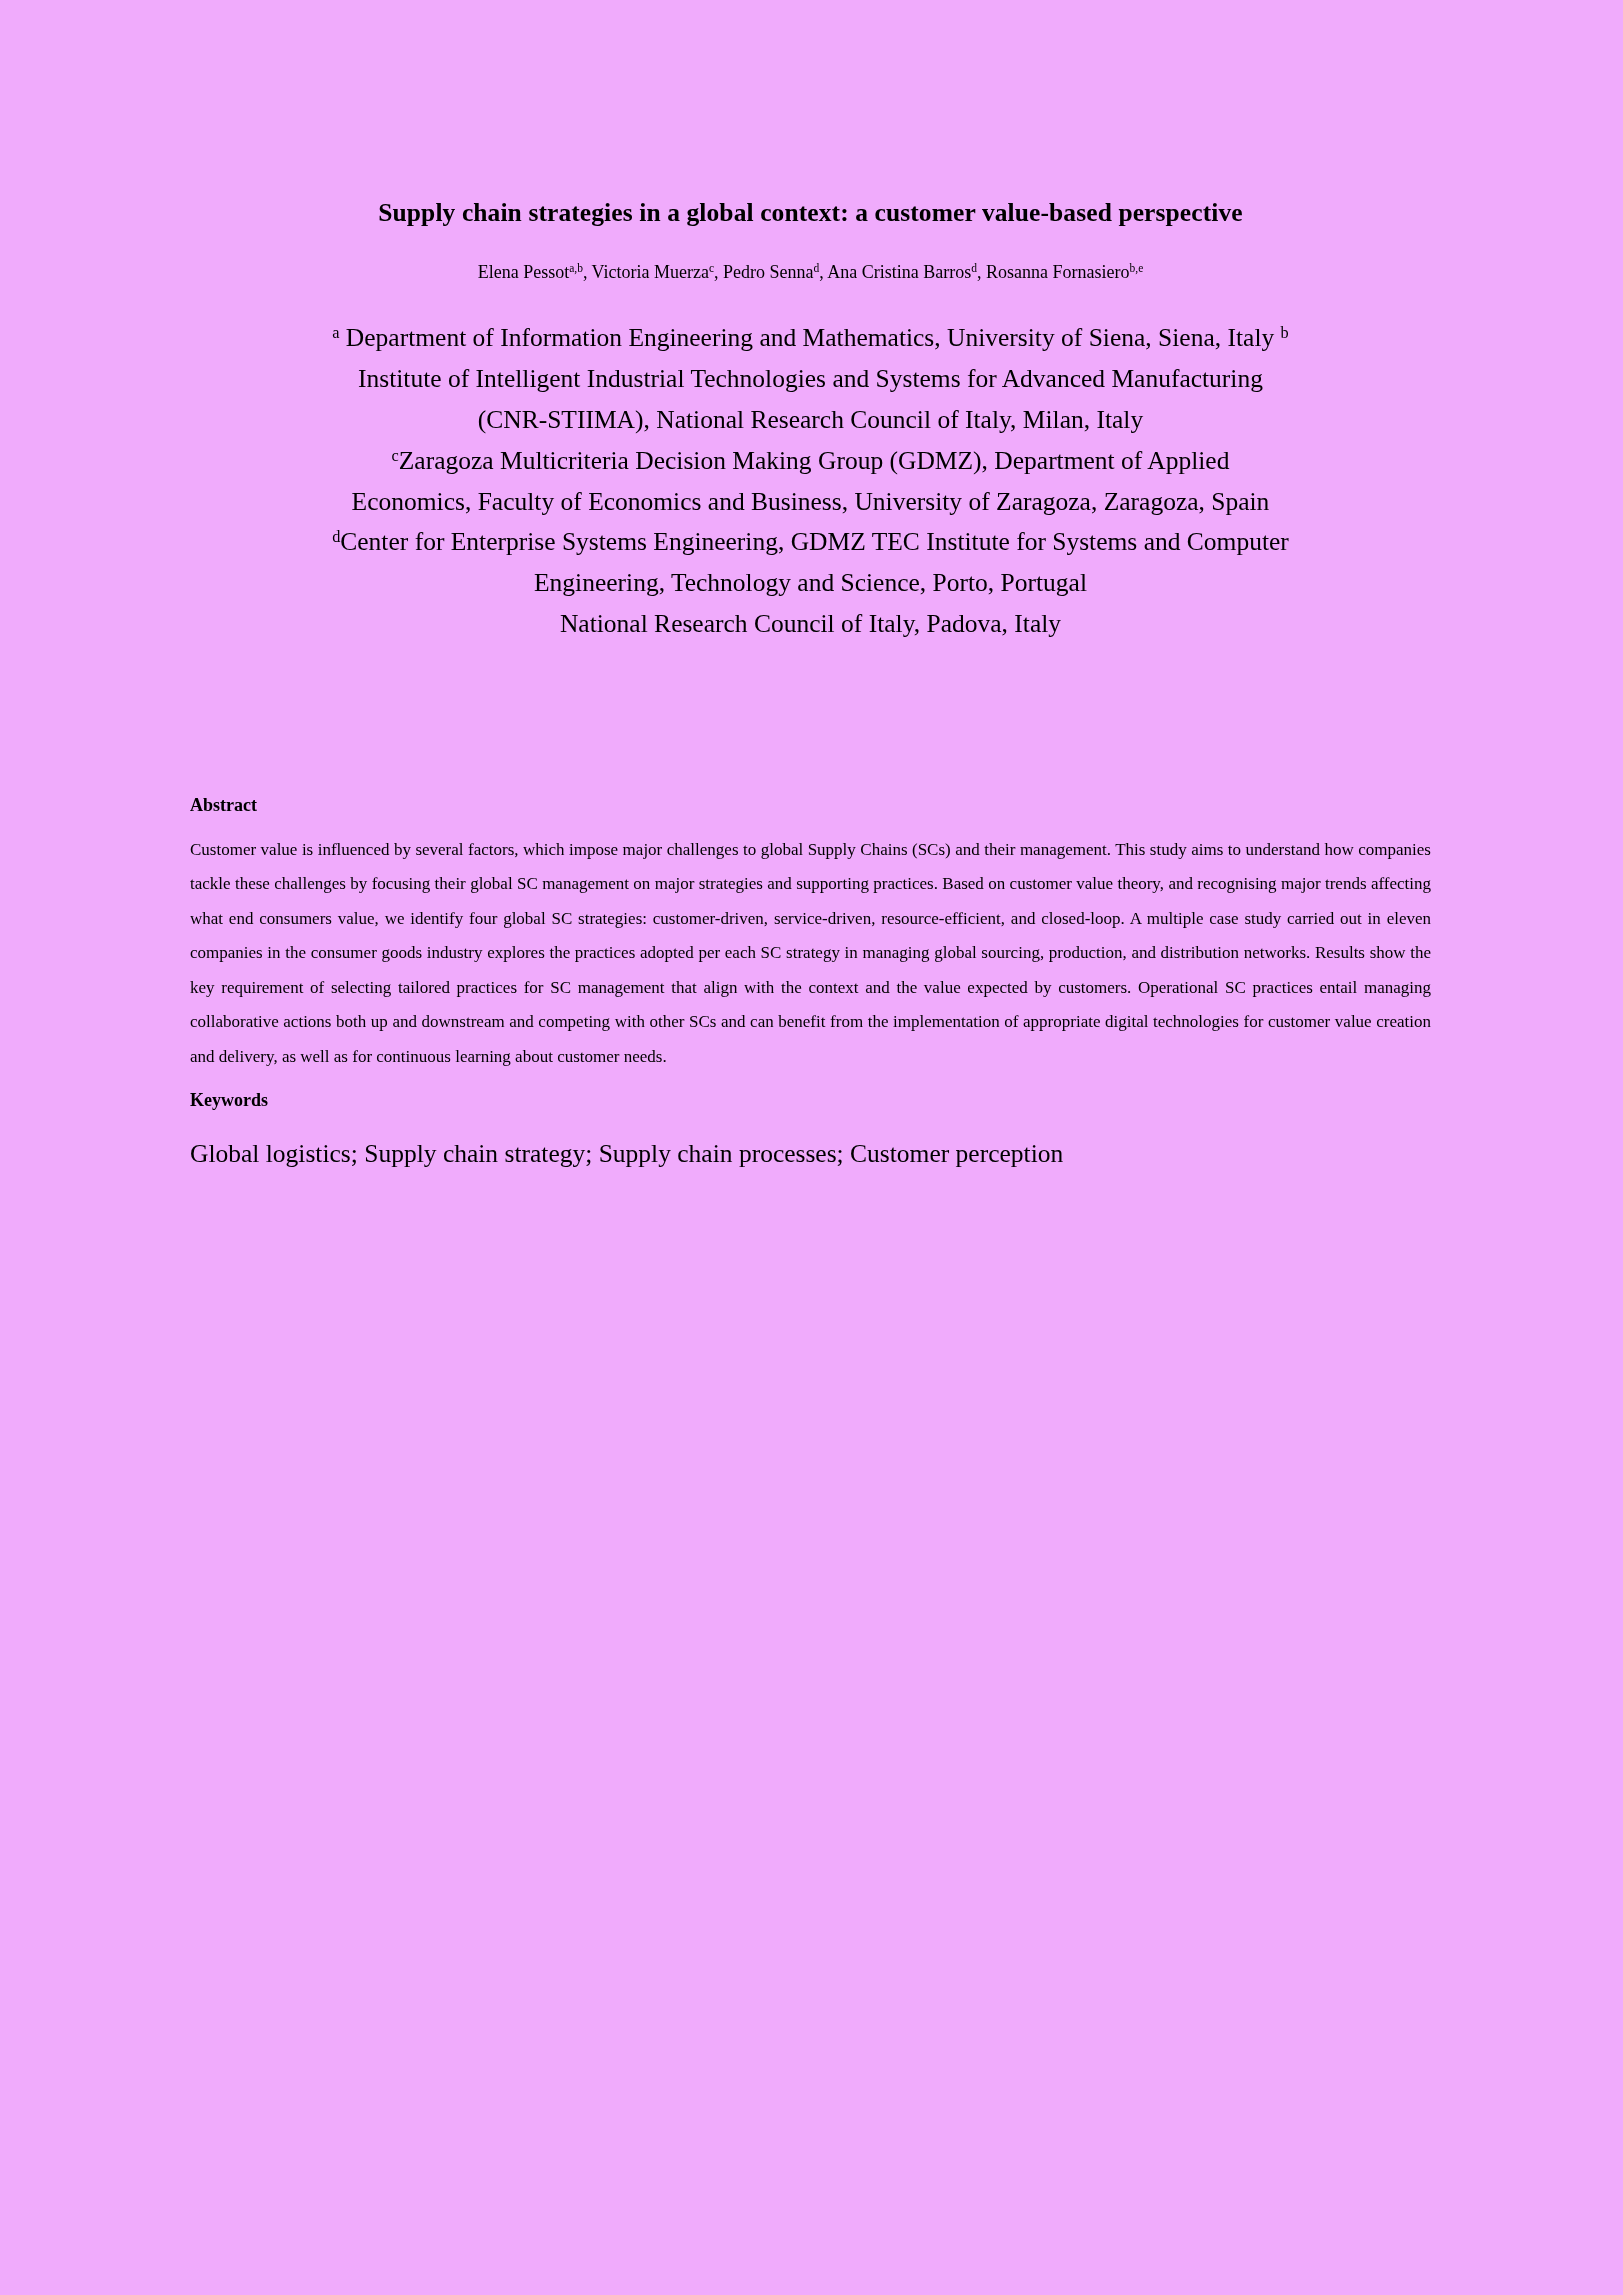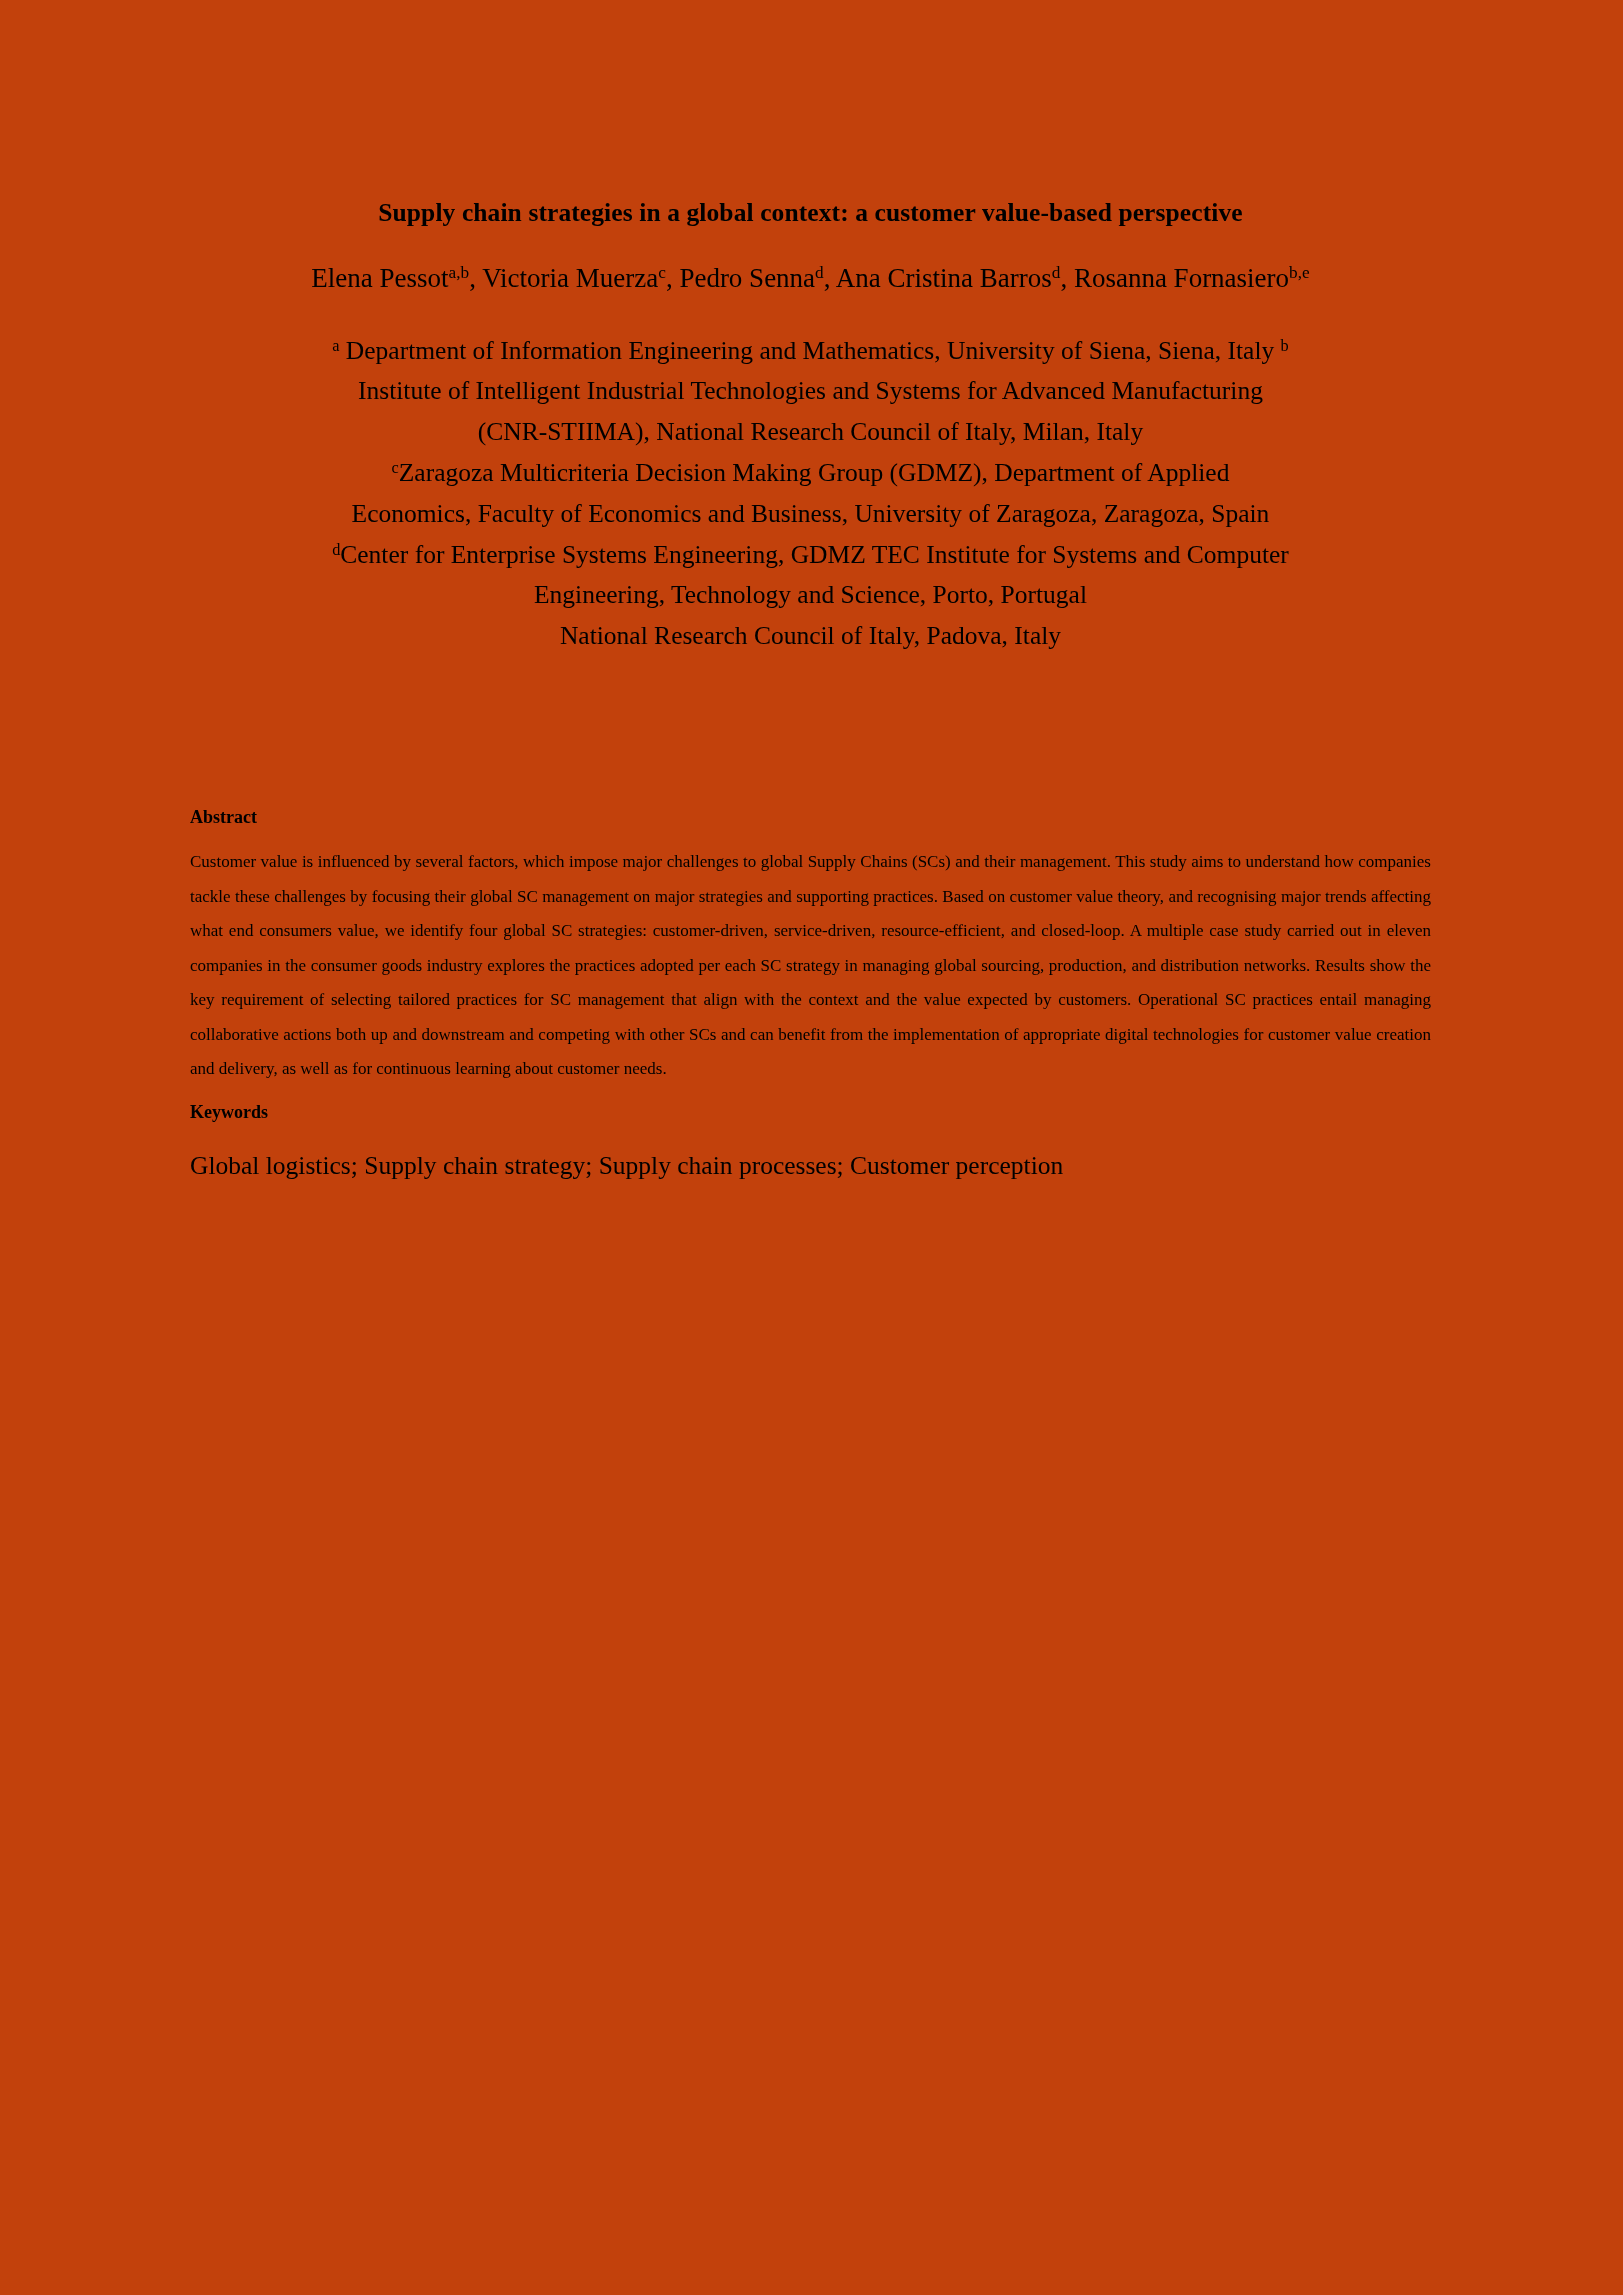--- a/index.html
+++ b/index.html
@@ -4,21 +4,21 @@
 <style>
   html, body {
     margin: 0;
     padding: 0;
     background: #ffffff;
   }
   .page {
     position: relative;
     width: 1623px;
     height: 2295px;
-    background: #c2410c;
+    background: #f0abfc;
     box-sizing: border-box;
     font-family: "Liberation Serif", "DejaVu Serif", serif;
     color: #000000;
     overflow: hidden;
   }
   .content {
     position: absolute;
     left: 190px;
     top: 0;
     width: 1241px;
@@ -28,21 +28,21 @@
     font-size: 25.5px;
     font-weight: bold;
     text-align: center;
     line-height: 1.3;
     margin: 0;
     padding-top: 196px;
     letter-spacing: 0.1px;
   }
 
   .authors {
-    font-size: 27px;
+    font-size: 18px;
     text-align: center;
     line-height: 1.35;
     margin: 0;
     padding-top: 31px;
   }
 
   .affiliations {
     font-size: 25.5px;
     text-align: center;
     line-height: 1.6;

